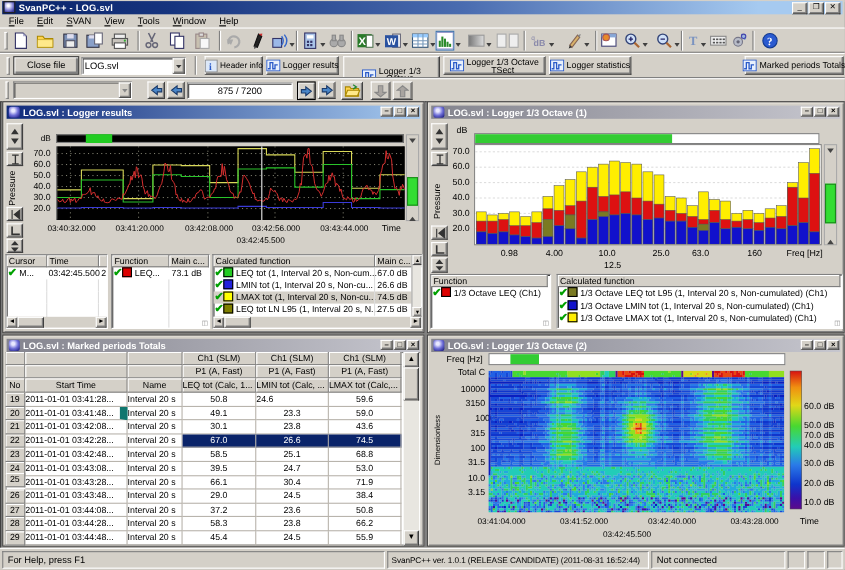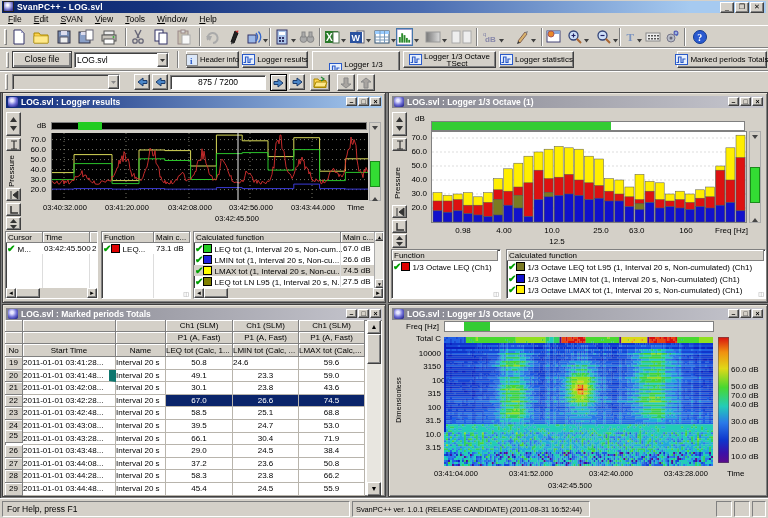--- a/index.html
+++ b/index.html
@@ -883,16 +883,17 @@
     <div class="abs" style="left:116px;top:164px;width:52px;text-align:center;font-size:7.5px;">03:41:52.000</div>
     <div class="abs" style="left:196px;top:164px;width:52px;text-align:center;font-size:7.5px;">03:42:40.000</div>
     <div class="abs" style="left:271px;top:164px;width:52px;text-align:center;font-size:7.5px;">03:43:28.000</div>
     <div class="abs" style="left:338px;top:164px;font-size:8px;">Time</div>
     <div class="abs" style="left:155px;top:176px;width:52px;text-align:center;font-size:7.5px;">03:42:45.500</div>
 </div>
 
 <div class="abs" style="left:0;top:498px;width:768px;height:20px;background:#d4d0c8;border-top:1px solid #fff;">
   <div class="abs" style="left:2px;top:2px;width:348px;height:16px;border:1px solid;border-color:#808080 #fff #fff #808080;padding:1px 4px;font-size:8.5px;line-height:12px;">For Help, press F1</div>
   <div class="abs" style="left:352px;top:2px;width:238px;height:16px;border:1px solid;border-color:#808080 #fff #fff #808080;padding:1px 3px;font-size:7.5px;line-height:13px;letter-spacing:-0.1px;">SvanPC++ ver. 1.0.1 (RELEASE CANDIDATE) (2011-08-31 16:52:44)</div>
+  <div class="abs" style="left:592px;top:2px;width:122px;height:16px;border:1px solid;border-color:#808080 #fff #fff #808080;padding:1px 4px;font-size:8.5px;line-height:12px;">Not connected</div>
   <div class="abs" style="left:716px;top:2px;width:16px;height:16px;border:1px solid;border-color:#808080 #fff #fff #808080;"></div>
   <div class="abs" style="left:734px;top:2px;width:16px;height:16px;border:1px solid;border-color:#808080 #fff #fff #808080;"></div>
   <div class="abs" style="left:752px;top:2px;width:14px;height:16px;border:1px solid;border-color:#808080 #fff #fff #808080;"></div>
 </div>
 
 </body></html>

